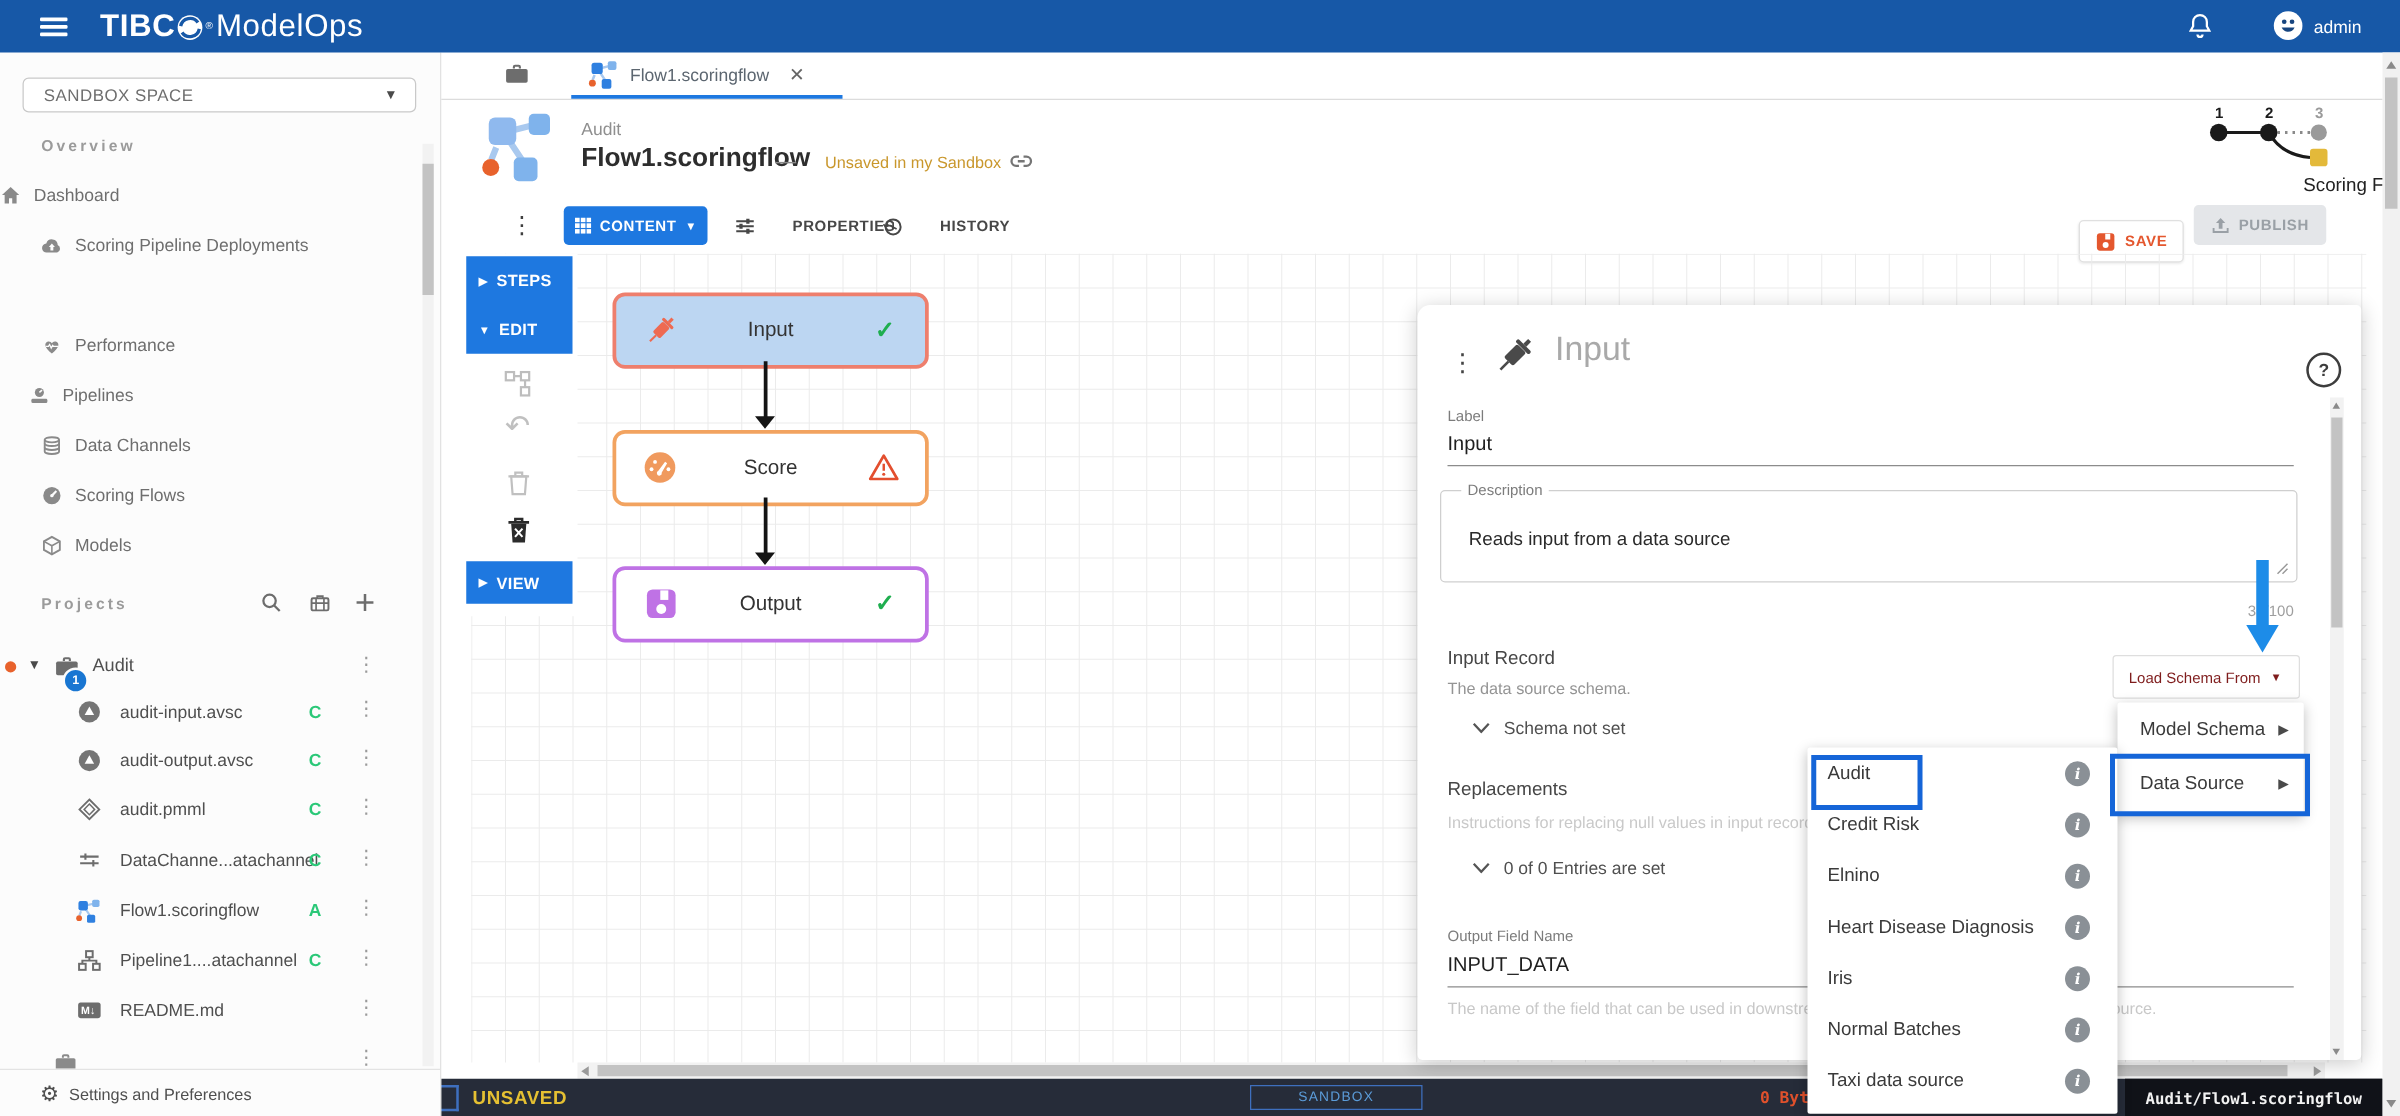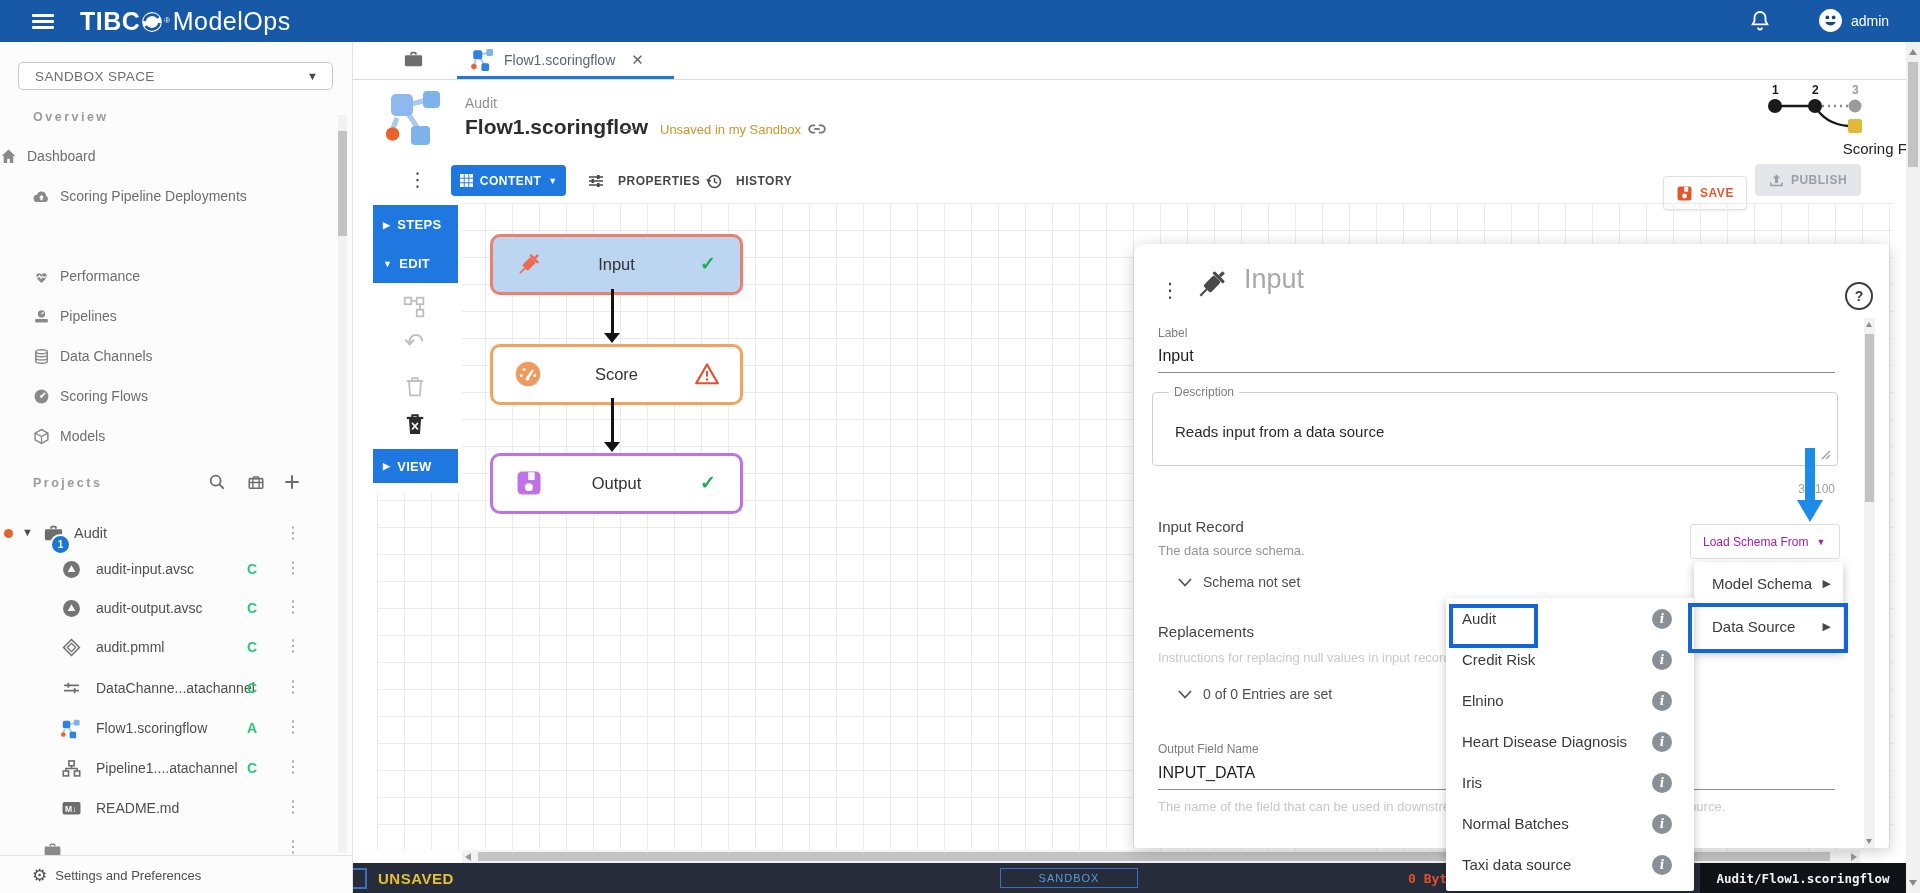--- a/index.html
+++ b/index.html
@@ -34,21 +34,21 @@
   .tab-label{font-size:14px;color:#5c6670;}
   .tab-underline{background:#1e78e0;height:3px;}
   .hd-project{font-size:14px;color:#8f8f8f;}
   .hd-title{font-size:21px;font-weight:700;color:#2d2d2d;}
   .hd-status{font-size:13px;color:#c9972c;}
 
   
   .btn{border-radius:4px;display:flex;align-items:center;justify-content:center;gap:7px;cursor:pointer;}
   .btn-blue{background:#1e78e0;color:#fff;}
   .btn-txt{font-size:12px;font-weight:700;letter-spacing:.5px;}
-  .tb-item{gap:7px;color:#474747;cursor:pointer;}
+  .tb-item{gap:23px;color:#474747;cursor:pointer;}
   .btn-save{background:#fff;border:1px solid #e0e0e0;box-shadow:0 1px 2px rgba(0,0,0,.08);color:#e4572e;}
   .btn-publish{background:#e4e6e9;color:#9aa0a6;}
 
   
   .grid{left:377px;top:203px;width:1516px;height:647px;
         background-image:linear-gradient(to right,#ebebeb 1px,transparent 1px),
                          linear-gradient(to bottom,#ebebeb 1px,transparent 1px);
         background-size:27px 27px;z-index:0;}
   .rail-block{left:373px;width:85px;background:#1e78e0;color:#fff;z-index:2;}
   .rail-row{height:39px;display:flex;align-items:center;padding-left:10px;gap:7px;font-size:13px;font-weight:700;letter-spacing:.3px;cursor:pointer;}
@@ -71,21 +71,21 @@
   .panel-title{font-size:27px;color:#a9a9a9;}
   .fcap{font-size:12px;color:#7c7c7c;}
   .fval{font-size:16px;color:#1f1f1f;}
   .hline{height:1px;background:#8c8c8c;}
   .fieldset{border:1px solid #cfcfcf;border-radius:4px;background:#fff;}
   .legend{position:absolute;top:-8px;left:16px;background:#fff;padding:0 5px;font-size:12px;color:#7c7c7c;}
   .sec-title{font-size:15px;color:#464646;font-weight:400;text-align:center;}
   .sec-sub{font-size:13px;color:#949494;}
   .faded{color:#c9c9c9;}
   .collapse-txt{font-size:14px;color:#4f4f4f;}
-  .loadbtn{border:1px solid #dedede;border-radius:3px;background:#fff;color:#a21caf;cursor:pointer;}
+  .loadbtn{border:1px solid #dedede;border-radius:3px;background:#fff;color:#7f1d1d;cursor:pointer;}
 
   
   .menucard{background:#fff;box-shadow:0 3px 10px rgba(0,0,0,.25);border-radius:2px;}
   .menu-row{display:flex;align-items:center;justify-content:space-between;padding:0 12px 0 18px;cursor:pointer;}
   .menu-txt{font-size:15px;color:#3a3a3a;}
   .sub-arrow{font-size:11px;color:#4a4a4a;}
   .info-icon{width:20px;height:20px;border-radius:50%;background:#8a9096;color:#fff;
              font-family:"DejaVu Serif",serif;font-style:italic;font-weight:700;font-size:12px;
              display:flex;align-items:center;justify-content:center;}
   .hl-box{border:4px solid #1565d8;z-index:22;pointer-events:none;}
@@ -156,21 +156,21 @@
         </svg>
       <span class="txt">Scoring Pipeline Deployments</span>
     </div>
     <div class="abs nav-item flex" style="top:220px;padding-left:33px;">
       <svg width="17" height="17" viewBox="0 0 16 16">
         <path d="M8 14C2.5 9.8 2 6.3 4.6 5.1 6.2 4.4 7.5 5.4 8 6.3c.5-.9 1.8-1.9 3.4-1.2C14 6.3 13.5 9.8 8 14z" fill="#8a8a8a"></path>
         <path d="M3.4 8.6h2l.9-1.4 1.2 2.6 1.1-2 .6.8h3.4" stroke="#fcfcfc" stroke-width="1" fill="none"></path>
         </svg>
       <span class="txt">Performance</span>
     </div>
-    <div class="abs nav-item flex" style="top:260px;padding-left:33px;">
+    <div class="abs nav-item flex" style="top:260px;padding-left:23px;">
       <svg width="17" height="17" viewBox="0 0 16 16">
         <circle cx="8" cy="5.6" r="3.4" fill="#8a8a8a"></circle>
         <path d="M8 5.6l2-1.7" stroke="#fcfcfc" stroke-width="1.2"></path>
         <rect x="2" y="10.4" width="12" height="3.2" rx="1" fill="#8a8a8a"></rect>
         </svg>
       <span class="txt">Pipelines</span>
     </div>
     <div class="abs nav-item flex" style="top:300px;padding-left:33px;">
       <svg width="17" height="17" viewBox="0 0 16 16">
         <ellipse cx="8" cy="3.6" rx="5.4" ry="1.9" fill="none" stroke="#8a8a8a" stroke-width="1.4"></ellipse>

